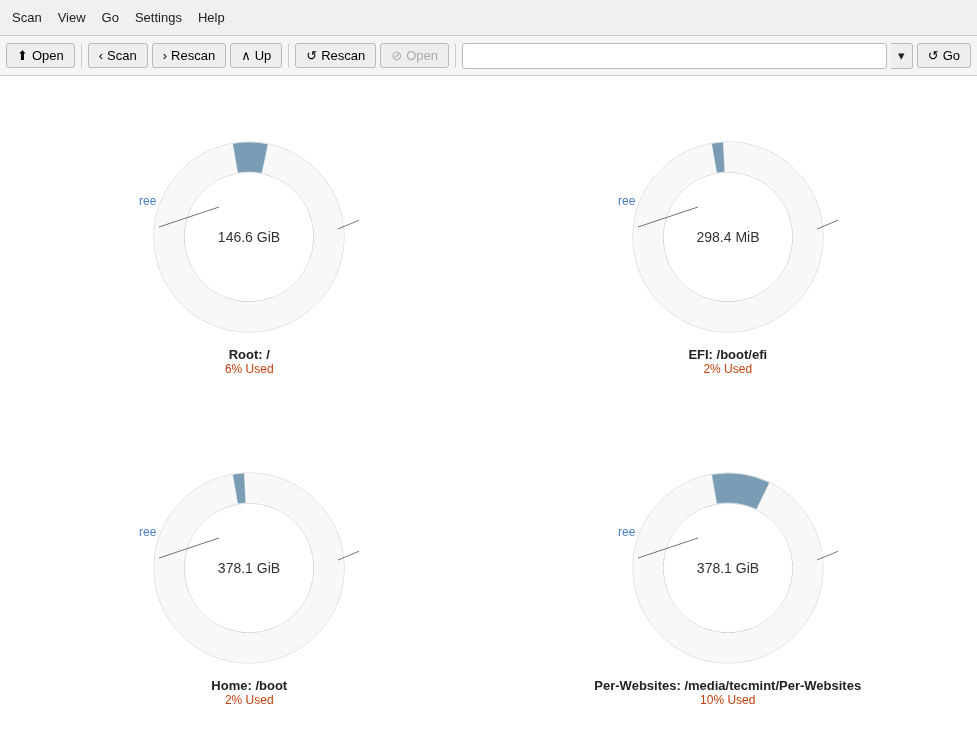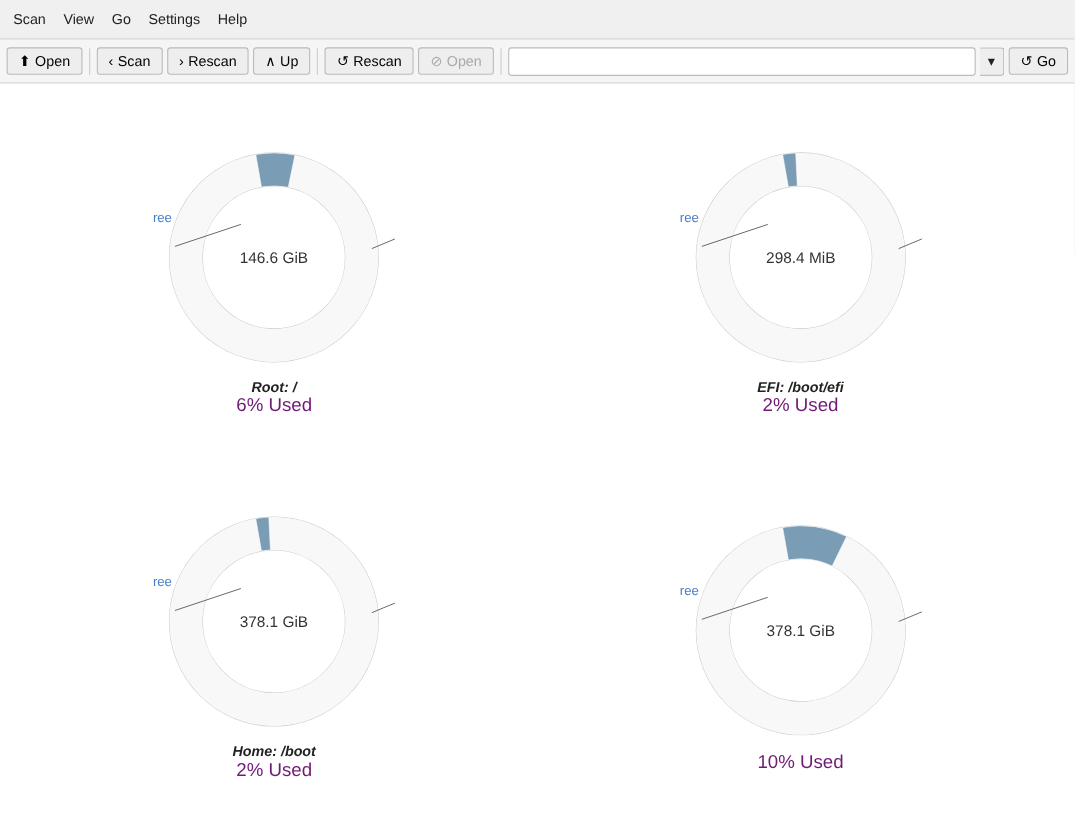--- a/index.html
+++ b/index.html
@@ -89,25 +89,24 @@
     .disk-item {
       display: flex;
       flex-direction: column;
       align-items: center;
       justify-content: center;
       padding: 20px;
     }
     .disk-label {
       font-weight: bold;
       font-size: 13px;
-      font-style: italic;
     }
     .disk-used {
-      color: #701a75;
-      font-size: 17px;
+      color: #c2410c;
+      font-size: 12px;
     }
   </style>
 </head>
 <body>
 
 <div class="menubar">
   <span class="menubar-item">Scan</span>
   <span class="menubar-item">View</span>
   <span class="menubar-item">Go</span>
   <span class="menubar-item">Settings</span>
@@ -237,15 +236,16 @@
 
       <text x="110" y="115" text-anchor="middle" font-size="14" fill="#333">378.1 GiB</text>
 
       <line x1="80" y1="80" x2="20" y2="100" stroke="#555" stroke-width="0.8"></line>
       <text x="5" y="78" text-anchor="middle" font-size="12" fill="#4a7ec4">Free</text>
 
       <line x1="199" y1="102" x2="223" y2="92" stroke="#555" stroke-width="0.8"></line>
       <text x="227" y="90" text-anchor="start" font-size="12" fill="#c87000">Used</text>
     </svg>
 
+    <div class="disk-label">Per-Websites: /media/tecmint/Per-Websites</div>
     <div class="disk-used">10% Used</div>
   </div>
   </div>
 
 </body></html>

